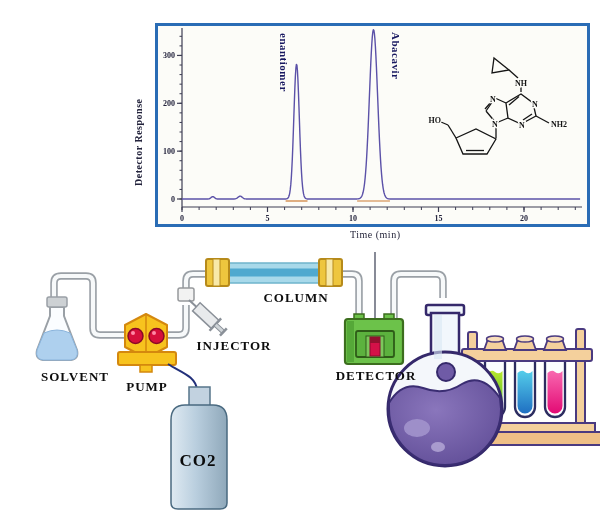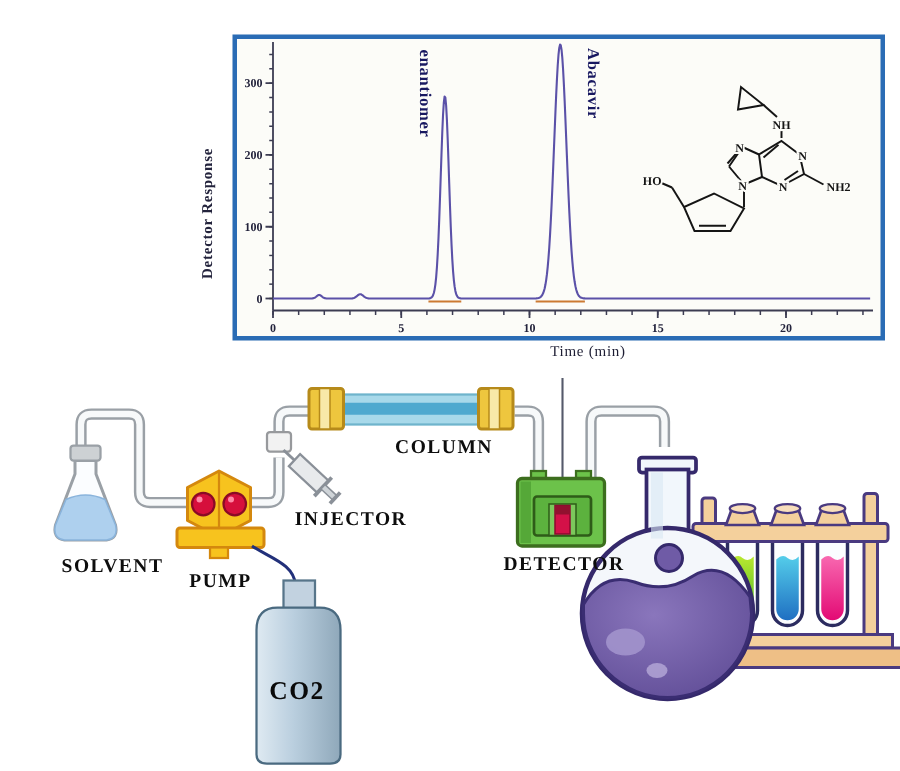--- a/index.html
+++ b/index.html
@@ -4,21 +4,21 @@
 <style>
   html,body{margin:0;padding:0}
   body{width:600px;height:514px;position:relative;background:#ffffff;overflow:hidden;
        font-family:"Liberation Serif",serif}
   #chart-box{position:absolute;left:155px;top:23px;width:429px;height:198px;
              border:3px solid #2a6cb5;background:#fcfcf8;box-sizing:content-box}
   #chart-svg{display:block}
   .y-axis-label{position:absolute;left:133px;top:186px;transform:rotate(-90deg);
                 transform-origin:0 0;font-size:10px;font-weight:bold;color:#23233c;
                 white-space:nowrap;letter-spacing:.5px}
-  .x-axis-label{position:absolute;left:350px;top:229px;width:84px;text-align:center;
+  .x-axis-label{position:absolute;left:350px;top:229px;width:84px;text-align:left;
                 font-size:10px;color:#1d1d33;letter-spacing:.5px}
   svg text{font-family:"Liberation Serif",serif}
   .diag-label{font-size:13px;font-weight:bold;fill:#0d0d0d;letter-spacing:1px}
   .atom{font-size:8px;font-weight:bold;fill:#141414;paint-order:stroke;stroke:#fcfcf8;stroke-width:2.5px}
   .tick-label{font-size:8px;fill:#23233c;font-weight:bold}
   .peak-label{font-size:11px;font-weight:bold;fill:#181860;letter-spacing:.5px}
 </style>
 </head>
 <body>
 

